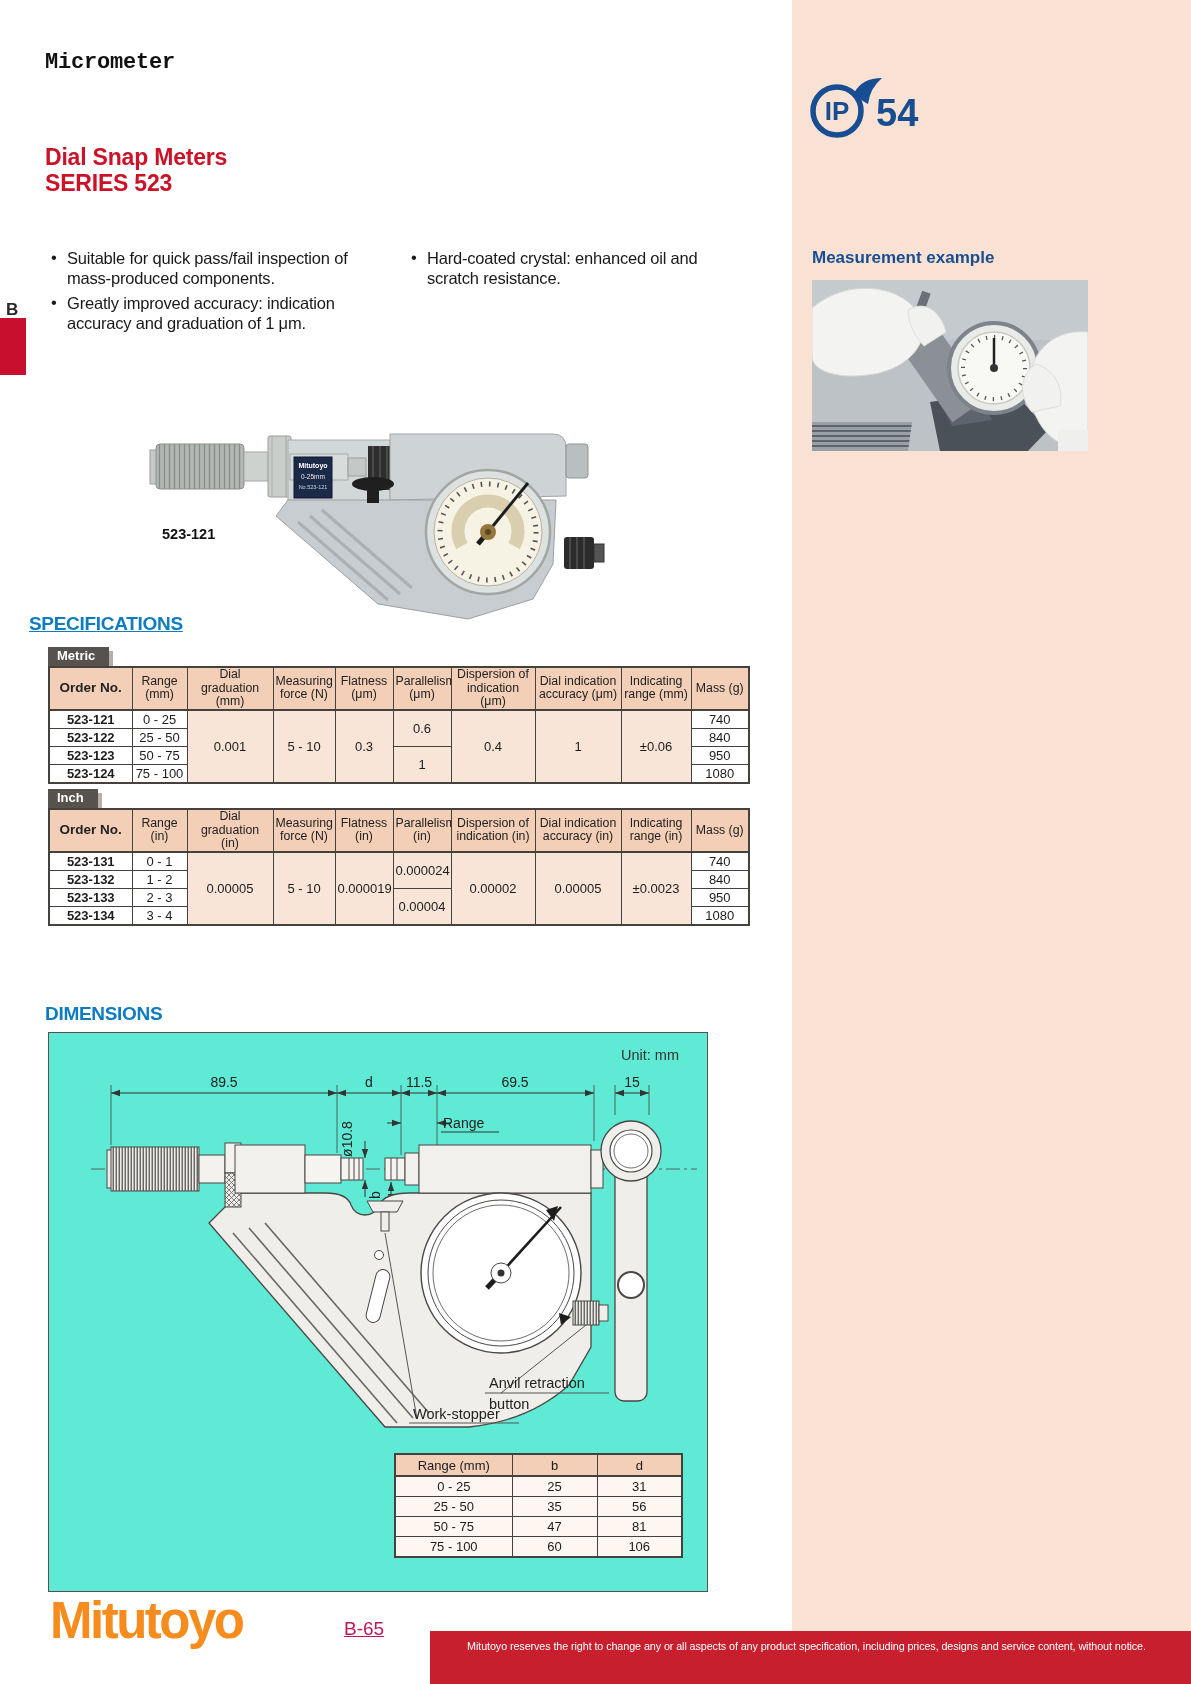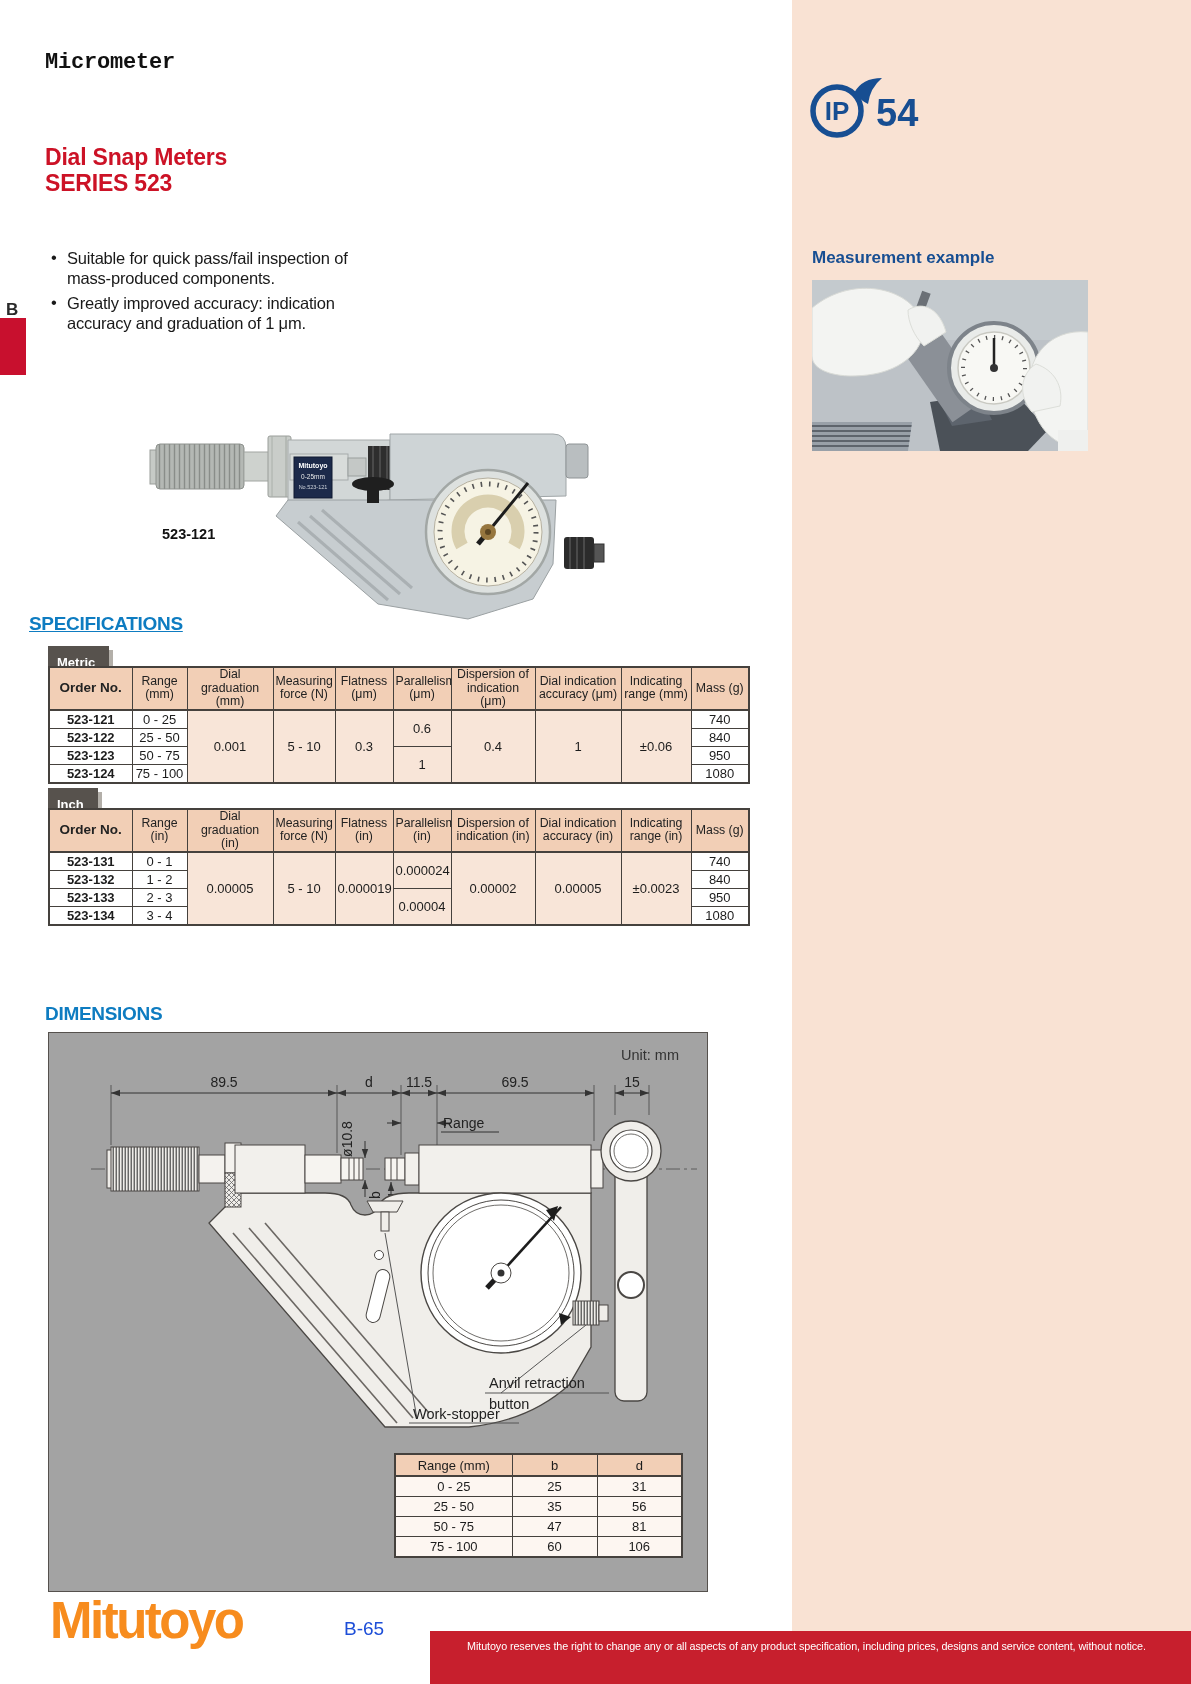--- a/index.html
+++ b/index.html
@@ -16,47 +16,47 @@
   .b-tab{left:0;top:318px;width:26px;height:57px;background:#c8102e;}
   .b-letter{left:6px;top:300px;font-size:17px;font-weight:bold;color:#2a2a2a;}
 
   
   .feature-list{margin:0;padding:0;list-style:none;font-size:16.5px;line-height:1.24;color:#191919;letter-spacing:-0.2px;}
   .feature-list li{position:relative;padding-left:17px;margin-bottom:4px;}
   .feature-list li::before{content:"\2022";position:absolute;left:1px;top:-1px;}
 
   
   .unit-tab{display:inline-block;background:#57524d;color:#fff;font-size:13px;font-weight:bold;
-            padding:9px 14px 3px 9px;box-shadow:4px 4px 0 0 #b3afa9;}
+            padding:1px 14px 3px 9px;box-shadow:4px 4px 0 0 #b3afa9;}
 
   
   table.spec{border-collapse:collapse;table-layout:fixed;background:#fff;border:2px solid #45413d;}
   table.spec th,table.spec td{border:1px solid #45413d;padding:0 2px;text-align:center;overflow:hidden;}
   table.spec thead th{background:#f2cfb6;font-weight:normal;font-size:12.3px;line-height:1.1;
                       white-space:pre-line;height:37px;border-bottom:2px solid #45413d;color:#222;}
   table.spec thead th.order-h{font-weight:bold;font-size:13.5px;}
   table.spec td{height:17px;font-size:13px;}
   table.spec td.order{font-weight:bold;}
   table.spec td.merged{background:#f8e5d8;}
 
   
-  .dims-box{left:48px;top:1032px;width:658px;height:558px;border:1.5px solid #55514d;background:#a3a3a3;}
+  .dims-box{left:48px;top:1032px;width:658px;height:558px;border:1.5px solid #55514d;background:#5eead4;}
   .unit-label{position:absolute;right:28px;top:14px;font-size:14.5px;color:#333;}
   table.dim{border-collapse:collapse;table-layout:fixed;border:2px solid #45413d;font-size:13px;}
   table.dim th,table.dim td{border:1px solid #45413d;text-align:center;padding:0;}
   table.dim th{background:#f2cfb6;font-weight:normal;height:20px;border-bottom:2px solid #45413d;}
   table.dim td{height:19px;background:#fdf6f1;}
 
   
   .sidebar{left:792px;top:0;width:399px;height:1684px;background:#f9e2d3;}
   .meas-title{left:812px;top:248px;font-size:17px;font-weight:bold;color:#174e92;}
 
   
   .logo{left:50px;top:1591px;font-size:51px;font-weight:800;color:#f78c1e;letter-spacing:-2.5px;}
-  .pageno{left:344px;top:1618px;font-size:19px;color:#1d4ed8;}
+  .pageno{left:344px;top:1618px;font-size:19px;color:#be185d;text-decoration:underline;}
   .redbar{left:430px;top:1631px;width:761px;height:53px;background:#c71f2d;z-index:5;}
   .redbar .txt{padding:9px 32px 0 24px;text-align:center;font-size:10.8px;color:#fff;letter-spacing:-0.1px;}
 
   .prod-code{left:162px;top:526px;font-size:14.5px;font-weight:bold;color:#111;}
 
   svg text{font-family:"Liberation Sans",sans-serif;}
   .dimtxt{font-size:14px;fill:#222;}
   .lbltxt{font-size:14.5px;fill:#222;}
 </style>
 </head>
@@ -71,20 +71,21 @@
 <div class="abs series-title">
   <span>Dial Snap Meters</span>
   <span>SERIES 523</span>
 </div>
 
 <ul class="abs feature-list" style="left:50px;top:248px;width:318px;">
   <li>Suitable for quick pass/fail inspection of mass-produced components.</li>
   <li>Greatly improved accuracy: indication accuracy and graduation of 1 μm.</li>
 </ul>
 <ul class="abs feature-list" style="left:410px;top:248px;width:330px;">
+  <li>Hard-coated crystal: enhanced oil and scratch resistance.</li>
 </ul>
 
 <svg class="abs" style="left:806px;top:76px;" width="140" height="70" viewBox="0 0 140 70">
   <circle cx="31" cy="35" r="24" fill="none" stroke="#174e92" stroke-width="5.5"></circle>
   <path d="M48,17 Q56,2 76,2 Q64,12 62,28 Q54,24 48,17 Z" fill="#174e92"></path>
   <text x="31" y="44" text-anchor="middle" font-size="26" font-weight="bold" fill="#174e92">IP</text>
   <text x="70" y="50" font-size="38" font-weight="bold" fill="#174e92">54</text>
 </svg>
 
 <div class="abs meas-title">Measurement example</div>

